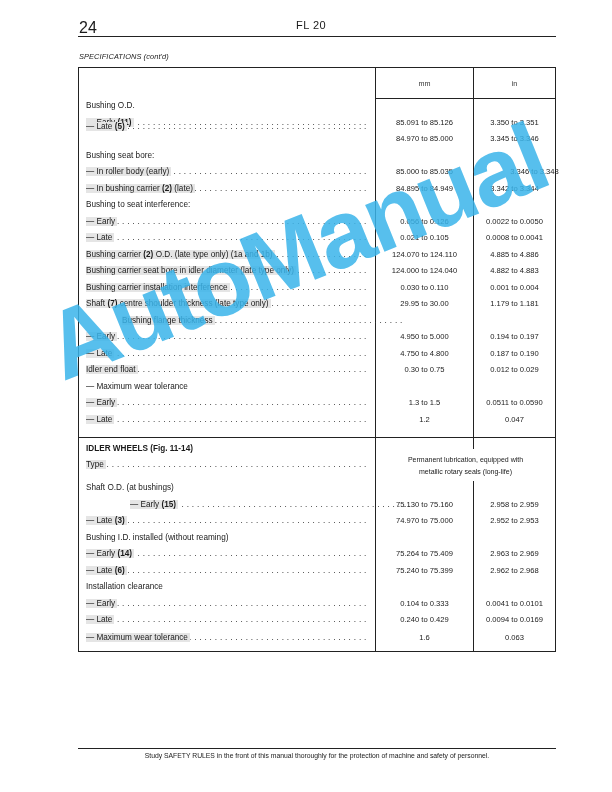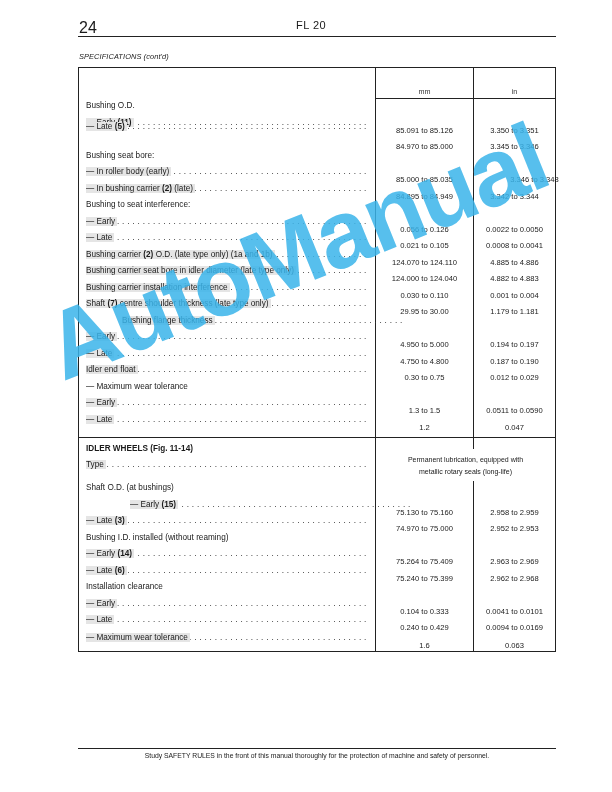--- a/index.html
+++ b/index.html
@@ -13,21 +13,21 @@
   .vline { width:1px; background:#222; }
   .hline { height:1px; background:#222; }
   .row { position:absolute; left:86px; width:282px; height:16px; font-size:8.2px;
          line-height:16px; white-space:nowrap; overflow:hidden; }
   .row .lbl { background:#fff; padding-right:2px; position:relative; z-index:1; }
   .row.dots::after { content:". . . . . . . . . . . . . . . . . . . . . . . . . . . . . . . . . . . . . . . . . . . . . . . . . . . . . . . . . . . . . . . . . . . . . . . . .";
          position:absolute; left:0; top:0; letter-spacing:0.3px; color:#333; }
   .row.dots .lbl { background:#e5e5e5; }
   .row b { font-weight:bold; }
   .val { position:absolute; height:16px; line-height:16px; font-size:7.6px;
-         text-align:center; white-space:nowrap;margin-top:8px; }
+         text-align:center; white-space:nowrap; }
   .mm { left:376px; width:97px; }
   .in { left:474px; width:81px; }
   .hdr { font-size:7.2px; color:#333; }
   .note { left:376px; width:179px; text-align:center; font-size:7px; line-height:12px; }
   .footer-text { left:78px; width:478px; top:752px; font-size:6.8px; text-align:center; }
   .watermark { left:30px; top:300px; font-size:96px; font-weight:bold; color:#3ab4ea;
          opacity:0.85; transform:rotate(-22deg); transform-origin:left top;
          letter-spacing:-2px; white-space:nowrap; font-family:"Liberation Sans", sans-serif;
          z-index:5; pointer-events:none; }
 </style>

